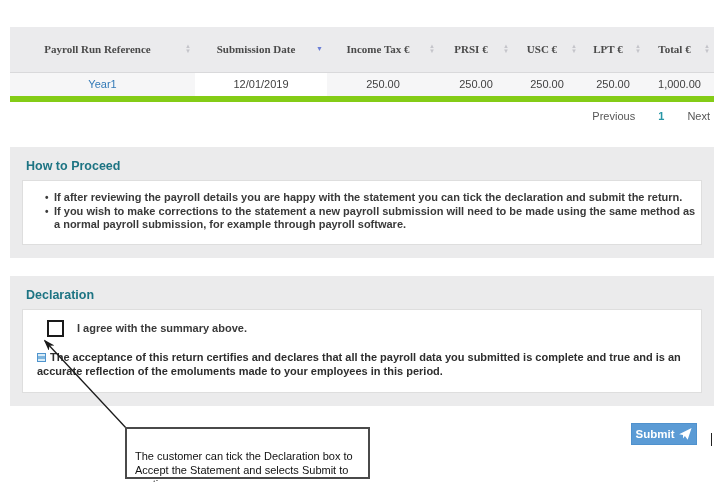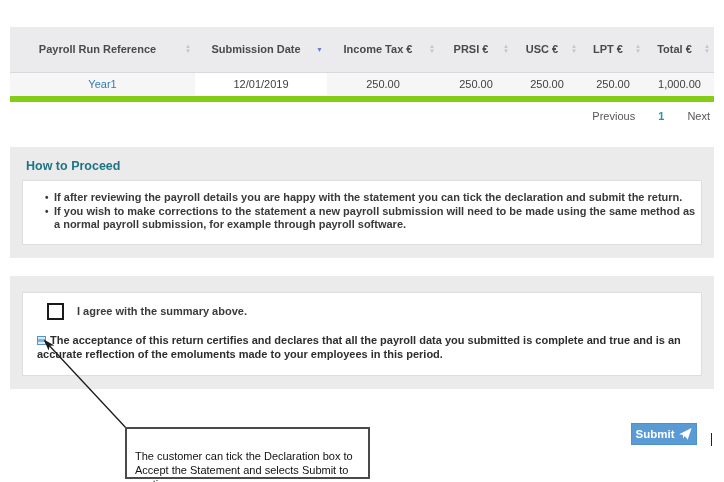--- a/index.html
+++ b/index.html
@@ -5,21 +5,21 @@
   * { margin:0; padding:0; box-sizing:border-box; }
   html,body { width:724px; height:482px; background:#fff; overflow:hidden;
     font-family:"Liberation Sans","DejaVu Sans",sans-serif; }
   body { position:relative; }
 
   
   .table-wrap { margin:27px 10px 0 10px; }
   table { width:100%; border-collapse:collapse; table-layout:fixed; }
   thead th { background:#ebebed; height:45px; font-size:11px; font-weight:bold;
     color:#4a4a4a; text-align:center; vertical-align:middle; position:relative;
-    border-bottom:1px solid #d9d9db; padding:0 14px 0 4px; }
+    border-bottom:1px solid #d9d9db; padding:0 14px 0 4px;font-family:Liberation Serif, serif; }
   .sort-icons { position:absolute; right:4px; top:50%; transform:translateY(-50%);
     display:flex; flex-direction:column; line-height:5px; font-size:6px; color:#c4c4ca; }
   .sort-icons.active { color:#6a7ed6; font-size:7px; }
   tbody td { height:27px; font-size:11px; color:#3f3f3f; text-align:center;
     vertical-align:middle; background:#f6f6f7; border-bottom:6px solid #84cc16; }
   tbody td.sorted { background:#ffffff; }
   td a { color:#337ab7; text-decoration:none; }
 
   
   .pagination { margin:8px 14px 0 0; text-align:right; font-size:11px; color:#565656; }
@@ -153,20 +153,21 @@
   <div class="section-title">How to Proceed</div>
   <div class="inner-box">
     <ul class="bullets">
       <li>If after reviewing the payroll details you are happy with the statement you can tick the declaration and submit the return.</li>
       <li>If you wish to make corrections to the statement a new payroll submission will need to be made using the same method as a normal payroll submission, for example through payroll software.</li>
     </ul>
   </div>
 </div>
 
 <div class="section section-2">
+  <div class="section-title">Declaration</div>
   <div class="inner-box decl-box">
     <div class="agree-row">
       <div class="checkbox"></div>
       <div class="agree-label">I agree with the summary above.</div>
     </div>
     <div class="statement">
       <span class="stmt-icon"></span><span>The acceptance of this return certifies and declares that all the payroll data you submitted is complete and true and is an accurate reflection of the emoluments made to your employees in this period.</span>
     </div>
   </div>
 </div>

